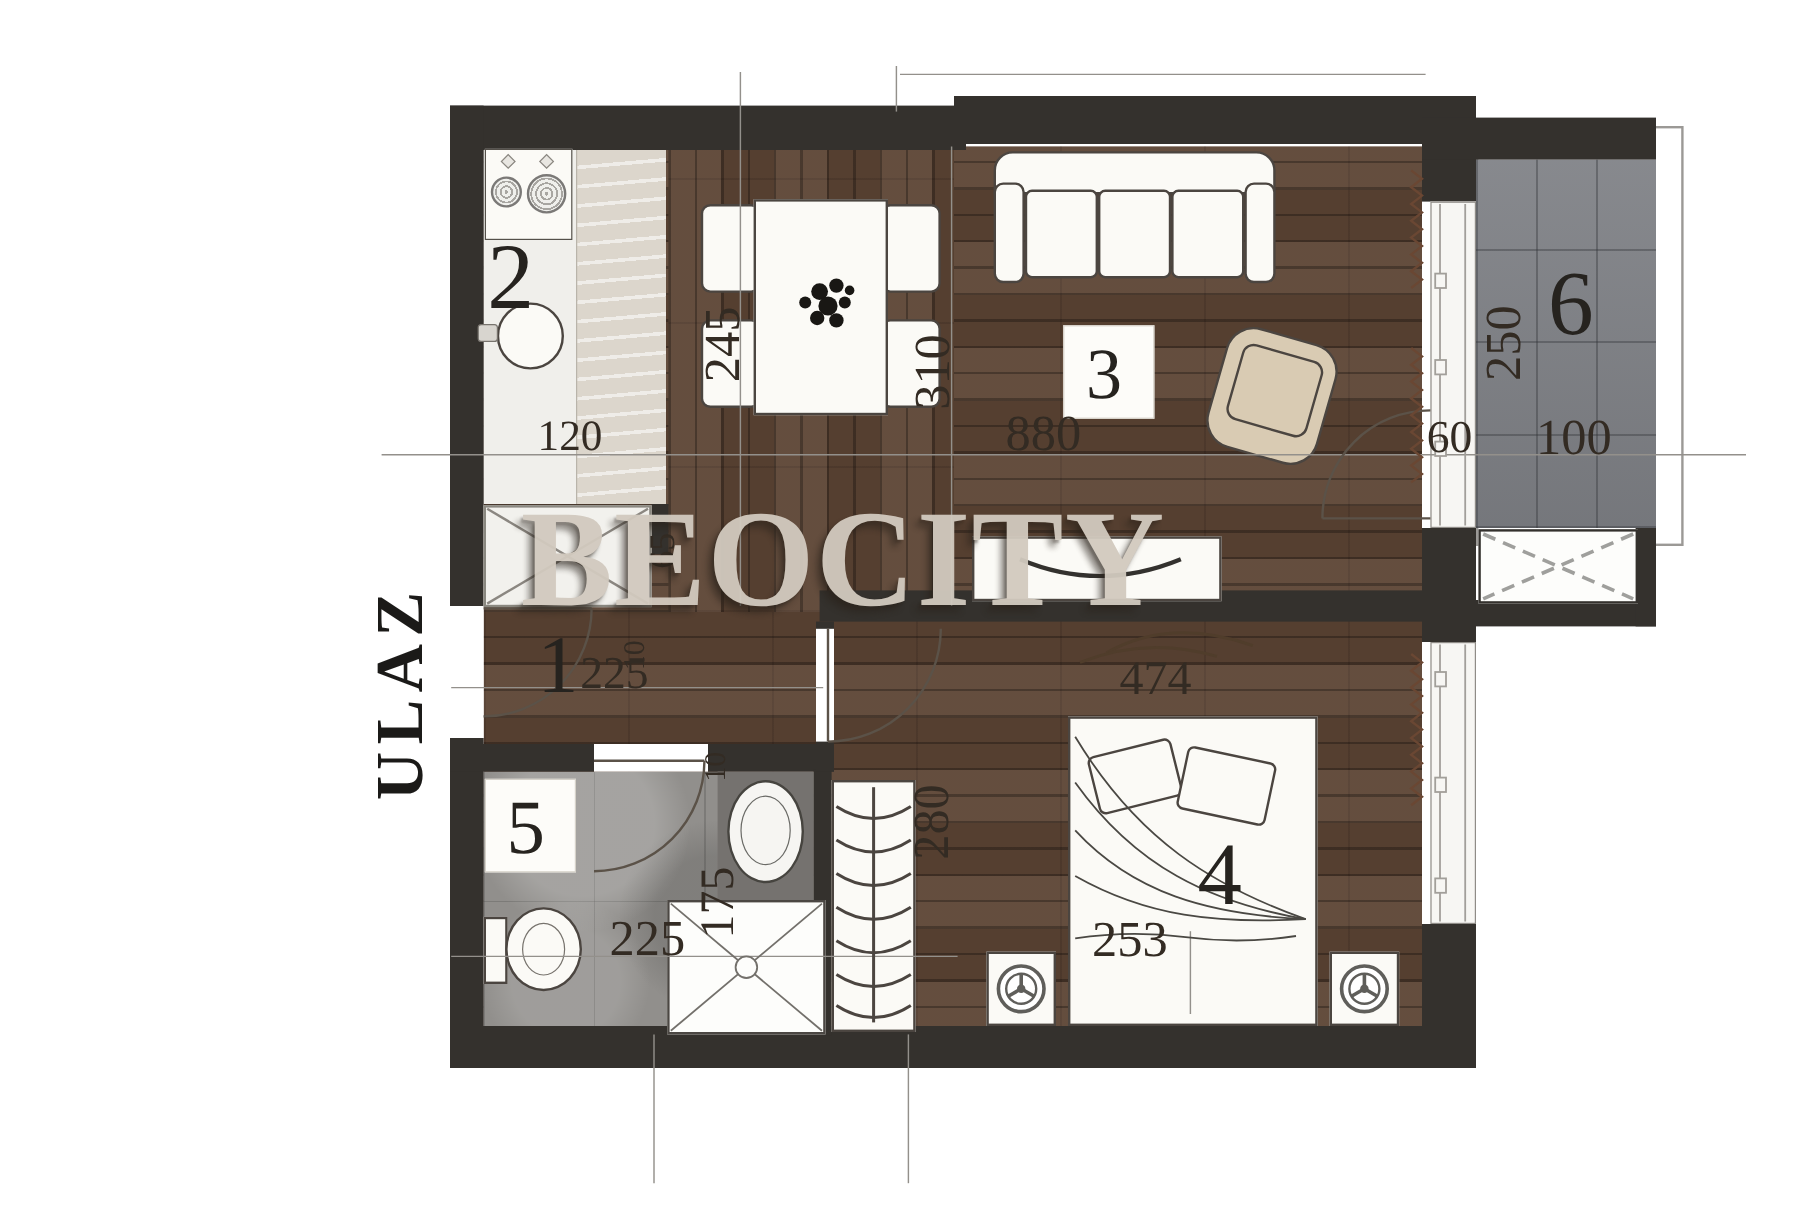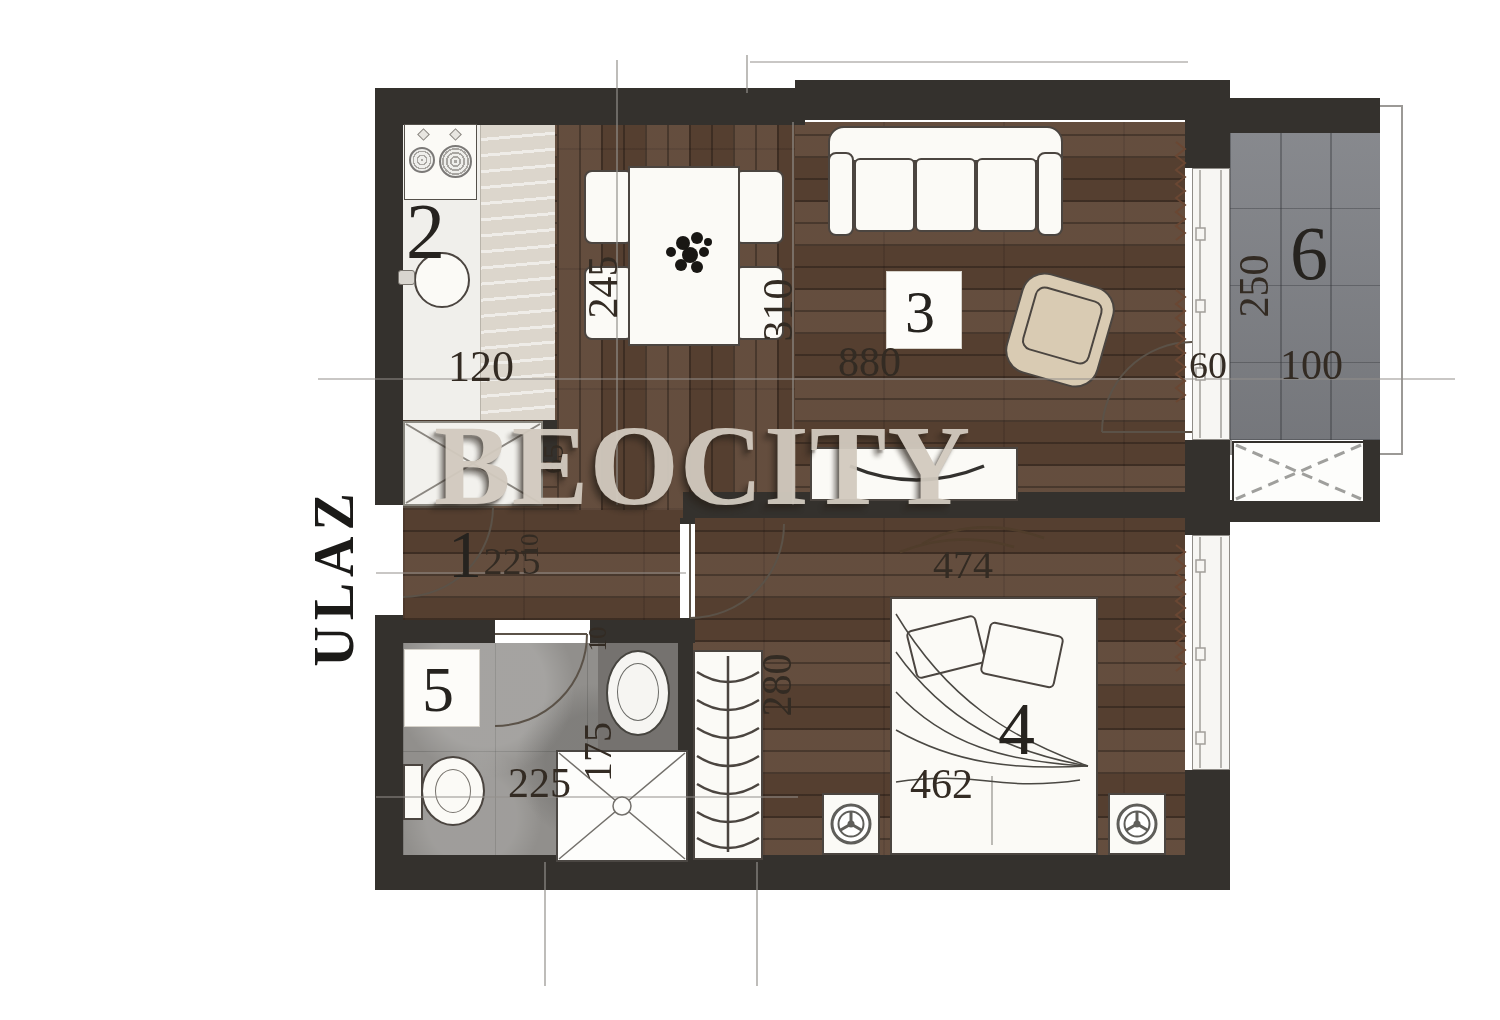--- a/index.html
+++ b/index.html
@@ -253,26 +253,26 @@
     </g>
   </svg>
 
   <div class="abs num" style="left:448px;top:520px;font-size:68px;">1</div>
   <div class="abs num" style="left:406px;top:192px;font-size:78px;">2</div>
   <div class="abs num" style="left:905px;top:282px;font-size:60px;">3</div>
   <div class="abs num" style="left:998px;top:692px;font-size:74px;">4</div>
   <div class="abs num" style="left:422px;top:658px;font-size:64px;">5</div>
   <div class="abs num" style="left:1290px;top:215px;font-size:76px;">6</div>
 
-  <div class="abs dim" style="left:448px;top:345px;font-size:44px;">120</div>
+  <div class="abs dim" style="left:448px;top:345px;font-size:36px;">120</div>
   <div class="abs dim" style="left:838px;top:341px;font-size:42px;">880</div>
   <div class="abs dim" style="left:1280px;top:344px;font-size:42px;">100</div>
   <div class="abs dim" style="left:1189px;top:346px;font-size:38px;">60</div>
   <div class="abs dim" style="left:508px;top:762px;font-size:42px;">225</div>
-  <div class="abs dim" style="left:910px;top:763px;font-size:42px;">462</div>
+  <div class="abs dim" style="left:910px;top:763px;font-size:42px;">253</div>
   <div class="abs dim" style="left:933px;top:545px;font-size:40px;">474</div>
   <div class="abs dim hmid" style="left:512px;top:561px;font-size:38px;">225</div>
   <div class="abs dim vmid" style="left:603px;top:287px;font-size:42px;">245</div>
   <div class="abs dim vmid" style="left:778px;top:310px;font-size:42px;">310</div>
   <div class="abs dim vmid" style="left:1254px;top:286px;font-size:42px;">250</div>
   <div class="abs dim vmid" style="left:777px;top:685px;font-size:42px;">280</div>
   <div class="abs dim vmid" style="left:598px;top:752px;font-size:40px;">175</div>
   <div class="abs dim vmid" style="left:553px;top:459px;font-size:30px;">65</div>
   <div class="abs dim vmid" style="left:529px;top:546px;font-size:25px;">10</div>
   <div class="abs dim vmid" style="left:597px;top:639px;font-size:25px;">10</div>

